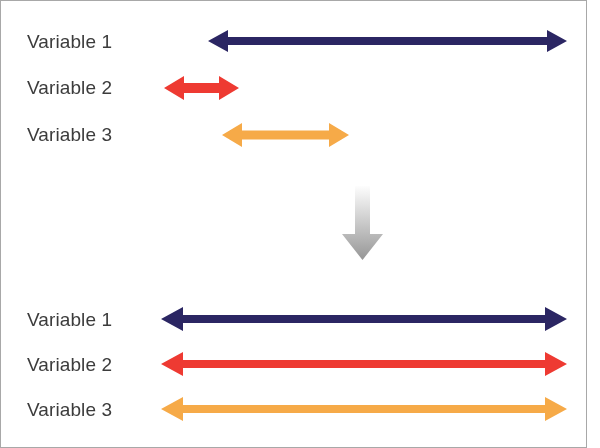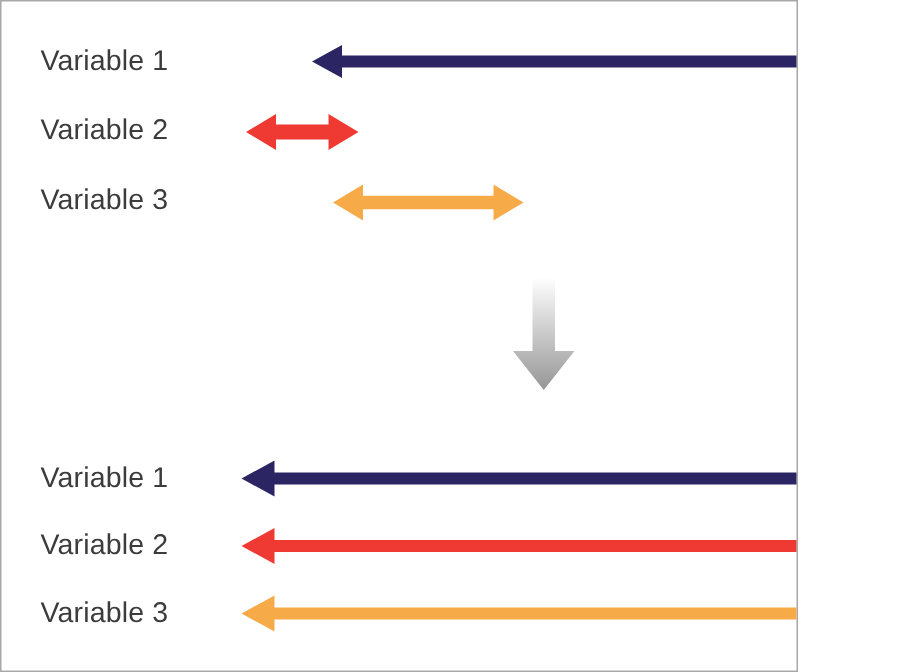--- a/index.html
+++ b/index.html
@@ -3,21 +3,21 @@
 <meta charset="utf-8">
 <title>Variable Range Diagram</title>
 <style>
   html, body {
     margin: 0;
     padding: 0;
     background: #ffffff;
   }
   #figure {
     position: relative;
-    width: 532px;
+    width: 587px;
     height: 448px;
     background: #ffffff;
     box-sizing: border-box;
     border: 1px solid #a8a8a8;
     overflow: hidden;
     font-family: "Liberation Sans", "DejaVu Sans", sans-serif;
   }
   .var-label {
     position: absolute;
     font-size: 19px;

